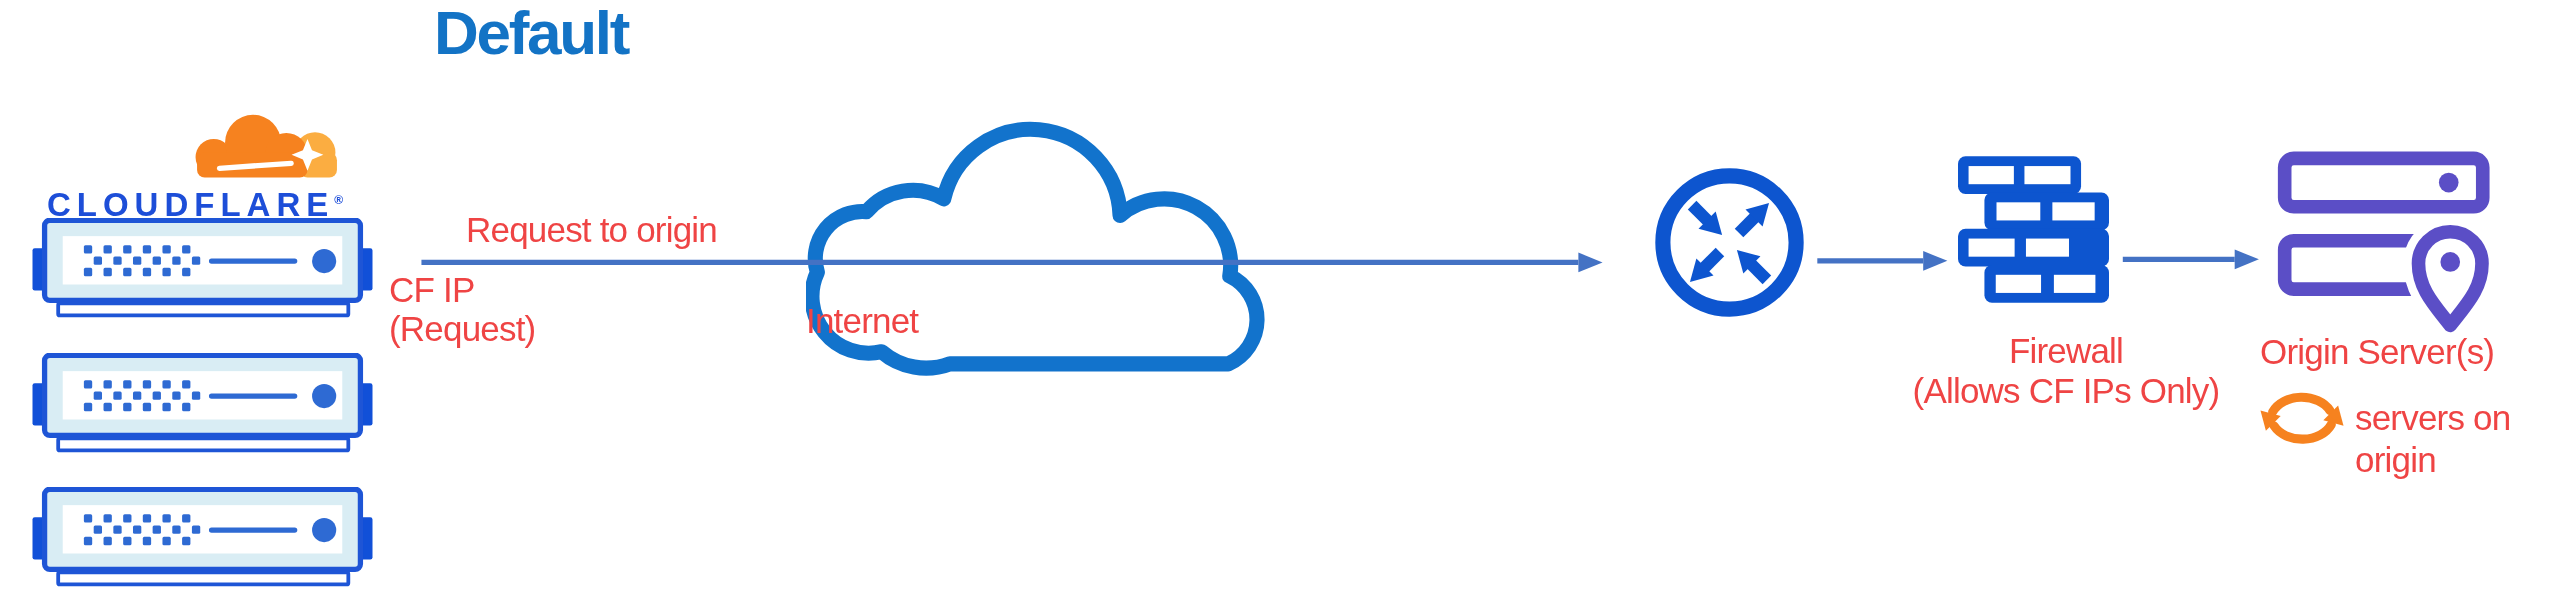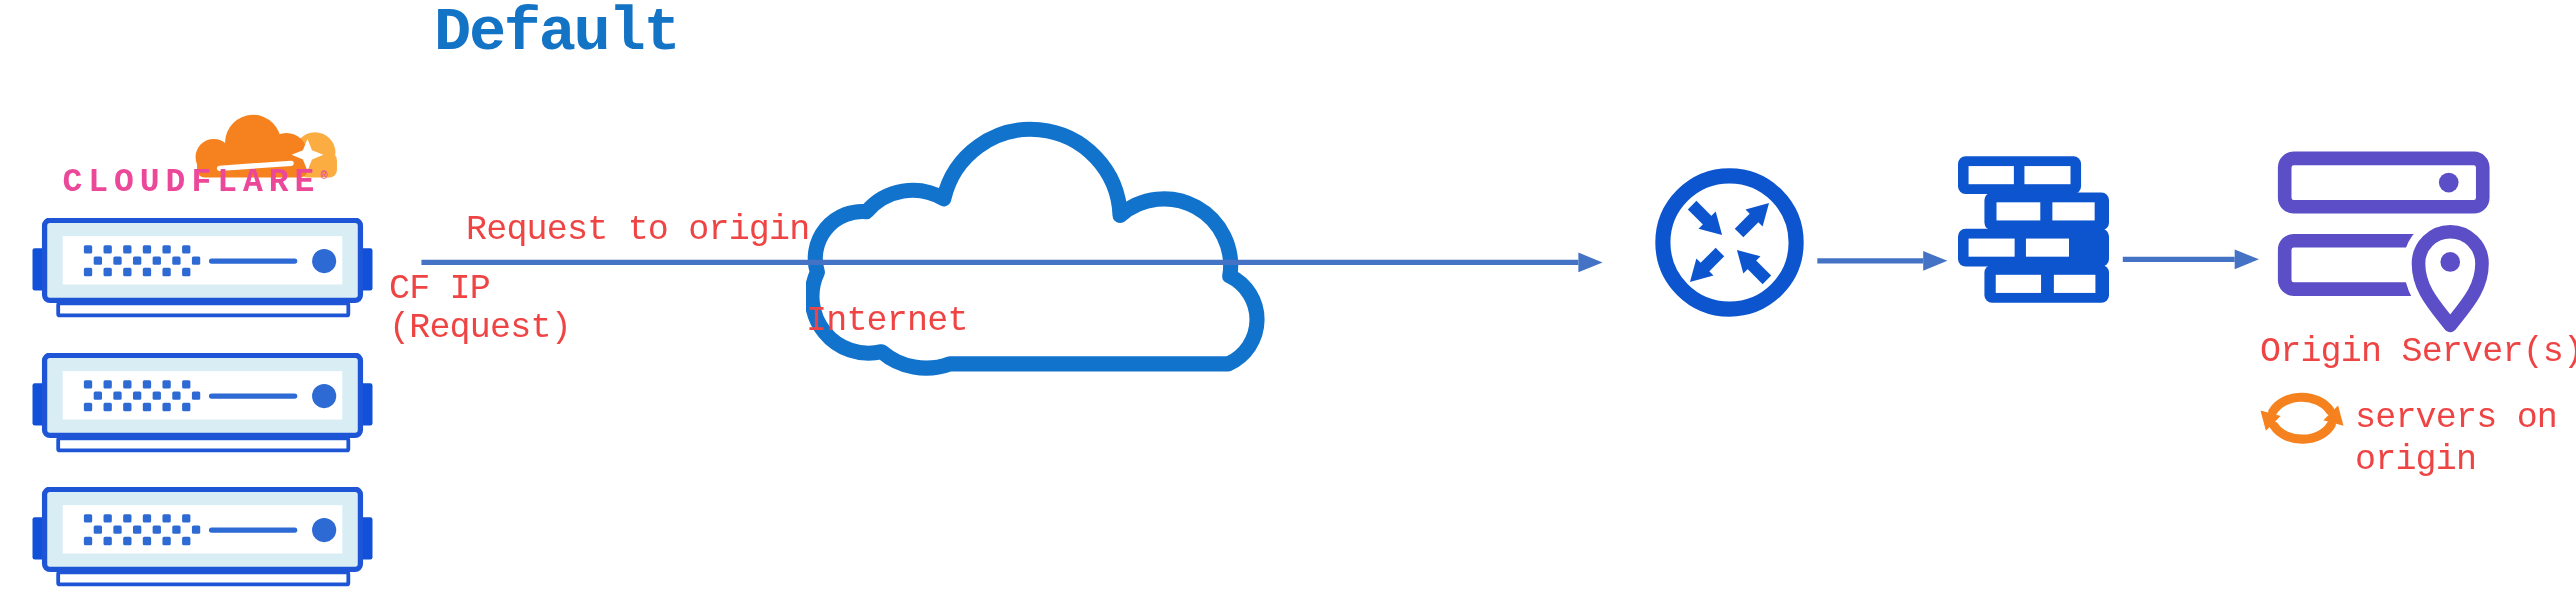--- a/index.html
+++ b/index.html
@@ -1,27 +1,27 @@
 <!DOCTYPE html>
 <html style="font-size:12px"><head>
 <meta charset="utf-8">
 <style>
   html,body{margin:0;padding:0;background:#fff;}
   .canvas{
     position:relative;width:2576px;height:614px;background:#ffffff;overflow:hidden;
-    font-family:Liberation Mono, monospace;
+    font-family:Liberation Sans, sans-serif;
   }
   .abs{position:absolute;}
   .title{
     left:434px;top:-3px;font-size:62px;font-weight:600;letter-spacing:-2.3px;
     color:#1373c5;white-space:nowrap;
   }
   .label{color:#ef4444;font-size:35px;letter-spacing:-0.8px;line-height:40px;white-space:nowrap;}
   .cf-wordmark{
-    left:42px;top:164px;width:306px;text-align:center;color:#ec4899;
+    left:42px;top:186px;width:306px;text-align:center;color:#1d4ed8;
     font-size:33px;font-weight:800;letter-spacing:6px;white-space:nowrap;
   }
   .cf-wordmark sup{font-size:12px;letter-spacing:0;}
   .request-label{left:466px;top:210px;}
   .cfip-label{left:389px;top:270px;line-height:39px;}
   .internet-label{left:806px;top:301px;width:473px;text-align:left;}
   .cpe-label{left:1560px;top:336px;}
   .firewall-label{left:1892px;top:331px;width:348px;text-align:center;}
   .origin-label{left:2260px;top:332px;}
   .cloudflared-note{left:2355px;top:397px;line-height:42px;}
@@ -205,20 +205,24 @@
       <rect x="14" y="13" width="60" height="24"></rect>
         <rect x="88" y="13" width="61" height="24"></rect>
       <rect x="51" y="61" width="58" height="24"></rect>
         <rect x="125" y="61" width="56" height="24"></rect>
       <rect x="14" y="109" width="61" height="24"></rect>
         <rect x="90" y="109" width="57" height="24"></rect>
       <rect x="50" y="157" width="60" height="24"></rect>
         <rect x="127" y="157" width="55" height="24"></rect>
     </g>
   </svg>
+  <div class="abs label firewall-label">
+    <div>Firewall</div>
+    <div>(Allows CF IPs Only)</div>
+  </div>
 
   <svg class="abs" style="left:2270px;top:144px" width="235" height="189" viewBox="0 0 310 250">
     <rect x="19" y="19" width="262" height="64" rx="12" fill="#ffffff" stroke="#5b4ec6" stroke-width="18"></rect>
     <circle cx="236" cy="51" r="13" fill="#5b4ec6"></circle>
     <rect x="19" y="128" width="262" height="64" rx="12" fill="#ffffff" stroke="#5b4ec6" stroke-width="18"></rect>
     <g>
       <path d="M 238 240 C 218 214 196 192 196 158 A 42 42 0 1 1 280 158 C 280 192 258 214 238 240 Z" fill="#ffffff" stroke="#ffffff" stroke-width="40" stroke-linejoin="round"></path>
       <path d="M 238 240 C 218 214 196 192 196 158 A 42 42 0 1 1 280 158 C 280 192 258 214 238 240 Z" fill="#ffffff" stroke="#5b4ec6" stroke-width="18" stroke-linejoin="round"></path>
       <circle cx="238" cy="156" r="13" fill="#5b4ec6"></circle>
     </g>

